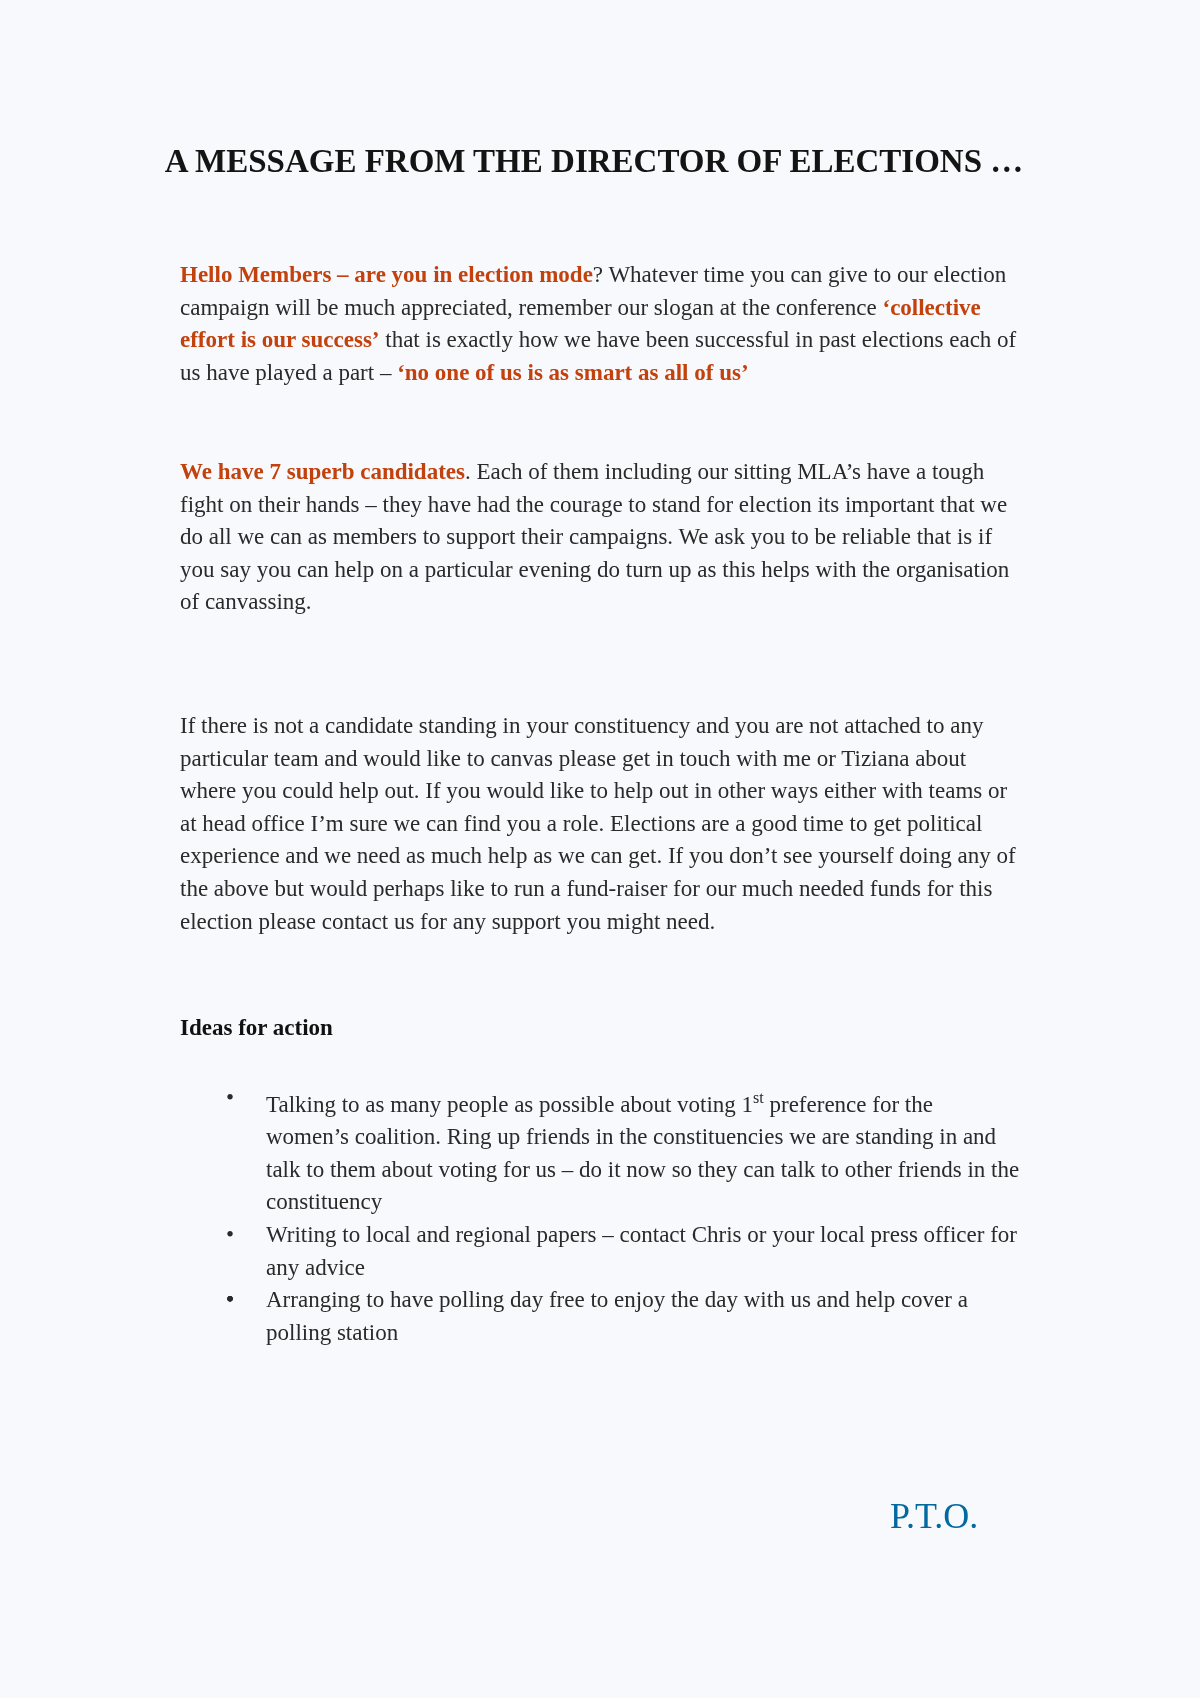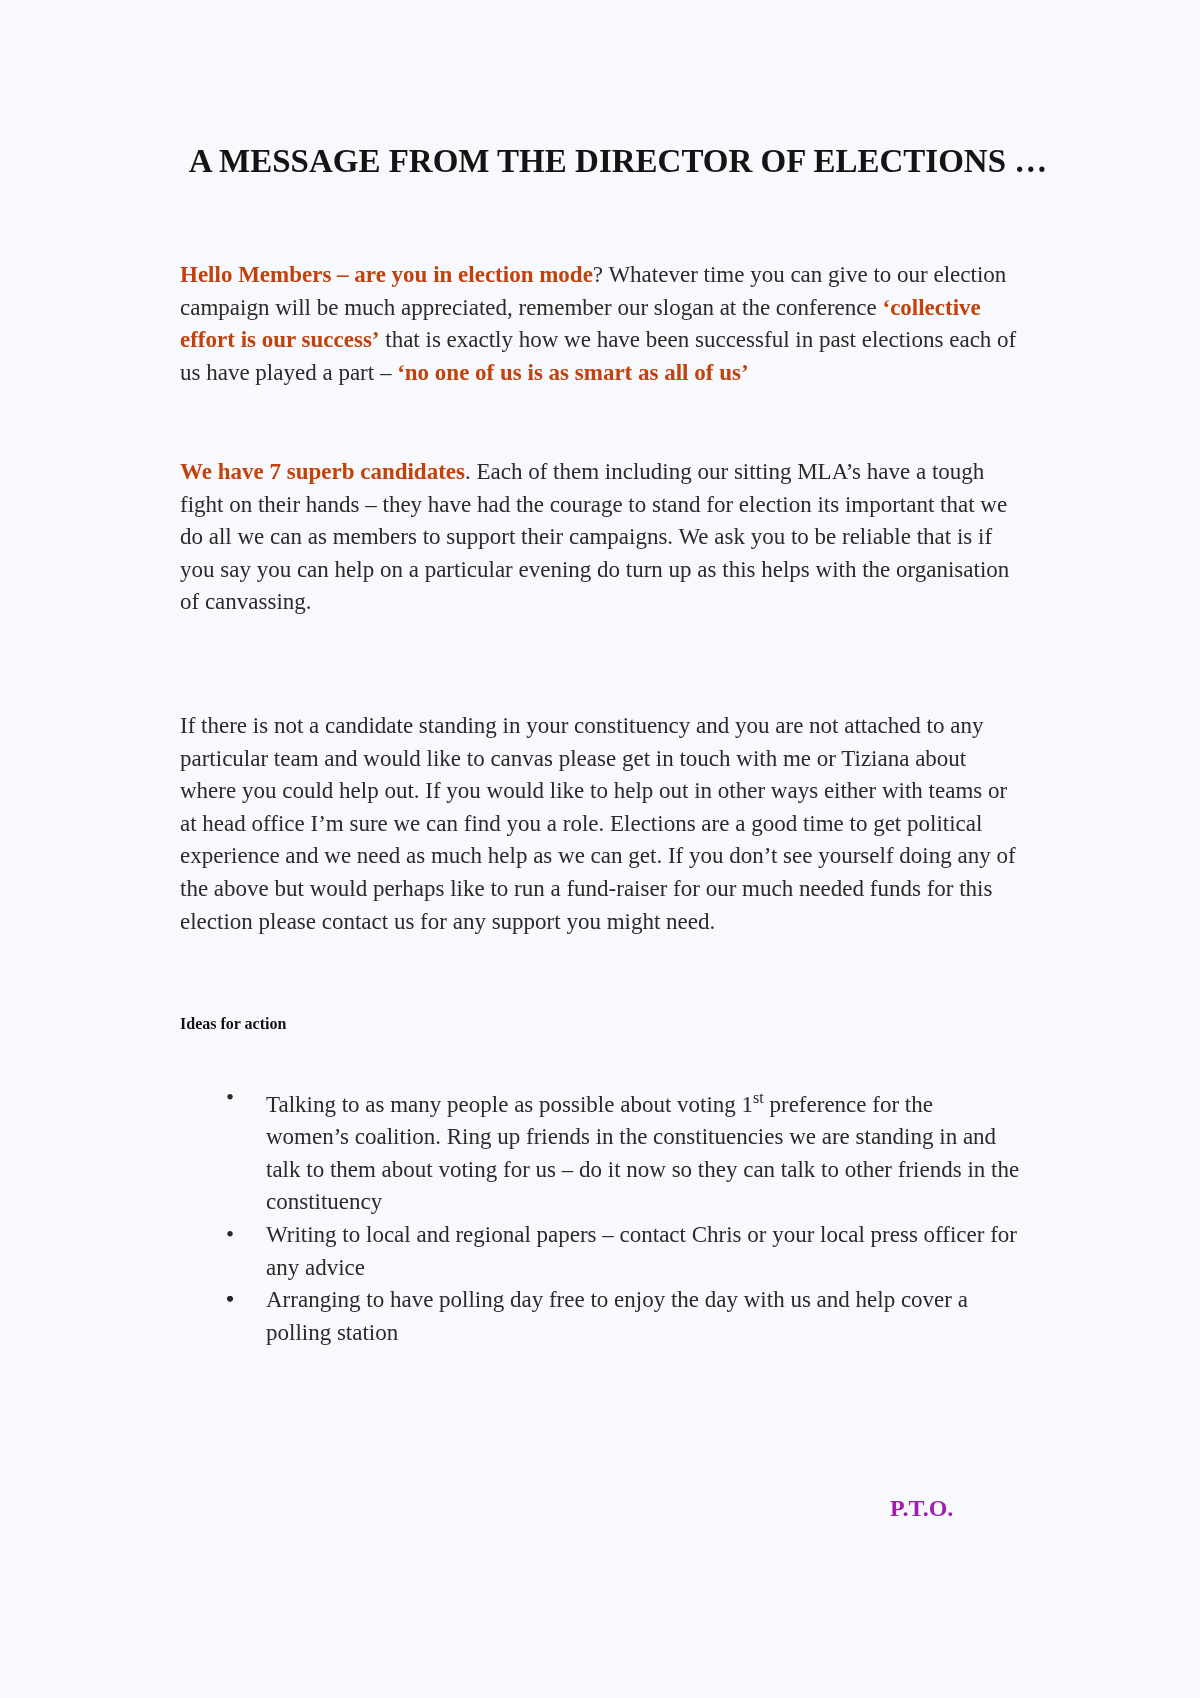--- a/index.html
+++ b/index.html
@@ -6,43 +6,43 @@
   body {
     width: 1200px; height: 1698px;
     background: #f7f9fc;
     font-family: "Liberation Serif", "DejaVu Serif", serif;
     color: #1a1a1a;
     position: relative;
     overflow: hidden;
   }
   .page { position: absolute; left: 0; top: 0; width: 1200px; height: 1698px; }
   .title {
-    position: absolute; left: 188px; top: 140px; width: 860px;
+    position: absolute; left: 164px; top: 140px; width: 860px;
     text-align: center; font-weight: bold; font-size: 33px; line-height: 42px;
     color: #141414;
   }
   .para {
     position: absolute; left: 180px; width: 840px;
     font-size: 23px; line-height: 32.6px; color: #2a2a2a;
   }
   .para b { color: #c2410c; }
   #p1 { top: 259px; }
   #p2 { top: 456px; }
   #p3 { top: 710px; }
   .heading {
     position: absolute; left: 180px; top: 1015px;
-    font-weight: bold; font-size: 16px; color: #111;
+    font-weight: bold; font-size: 23px; color: #111;
   }
   .bullets { position: absolute; left: 220px; top: 1082px; width: 800px; margin: 0; padding: 0; list-style: none; }
   .bullets li { position: relative; padding-left: 46px; font-size: 23px; line-height: 32.6px; color: #2a2a2a; }
   .bullets li .dot { position: absolute; left: 6px; top: 0; }
   .bullets li sup { font-size: 16px; }
   .pto {
     position: absolute; left: 890px; top: 1495px;
-    font-weight: bold; font-size: 24px; color: #a21caf;
+    font-weight: normal; font-size: 36px; color: #0369a1;
   }
 </style>
 </head>
 <body>
 
 <div class="page">
   <div class="title">A MESSAGE FROM THE DIRECTOR OF ELECTIONS …</div>
 
   <div class="para" id="p1"><b>Hello Members – are you in election mode</b><span>?  Whatever time you can give to our election campaign will be much appreciated, remember our slogan at the conference </span><b>‘collective effort is our success’</b><span> that is exactly how we have been successful in past elections each of us have played a part – </span><b>‘no one of us is as smart as all of us’</b></div>
 

